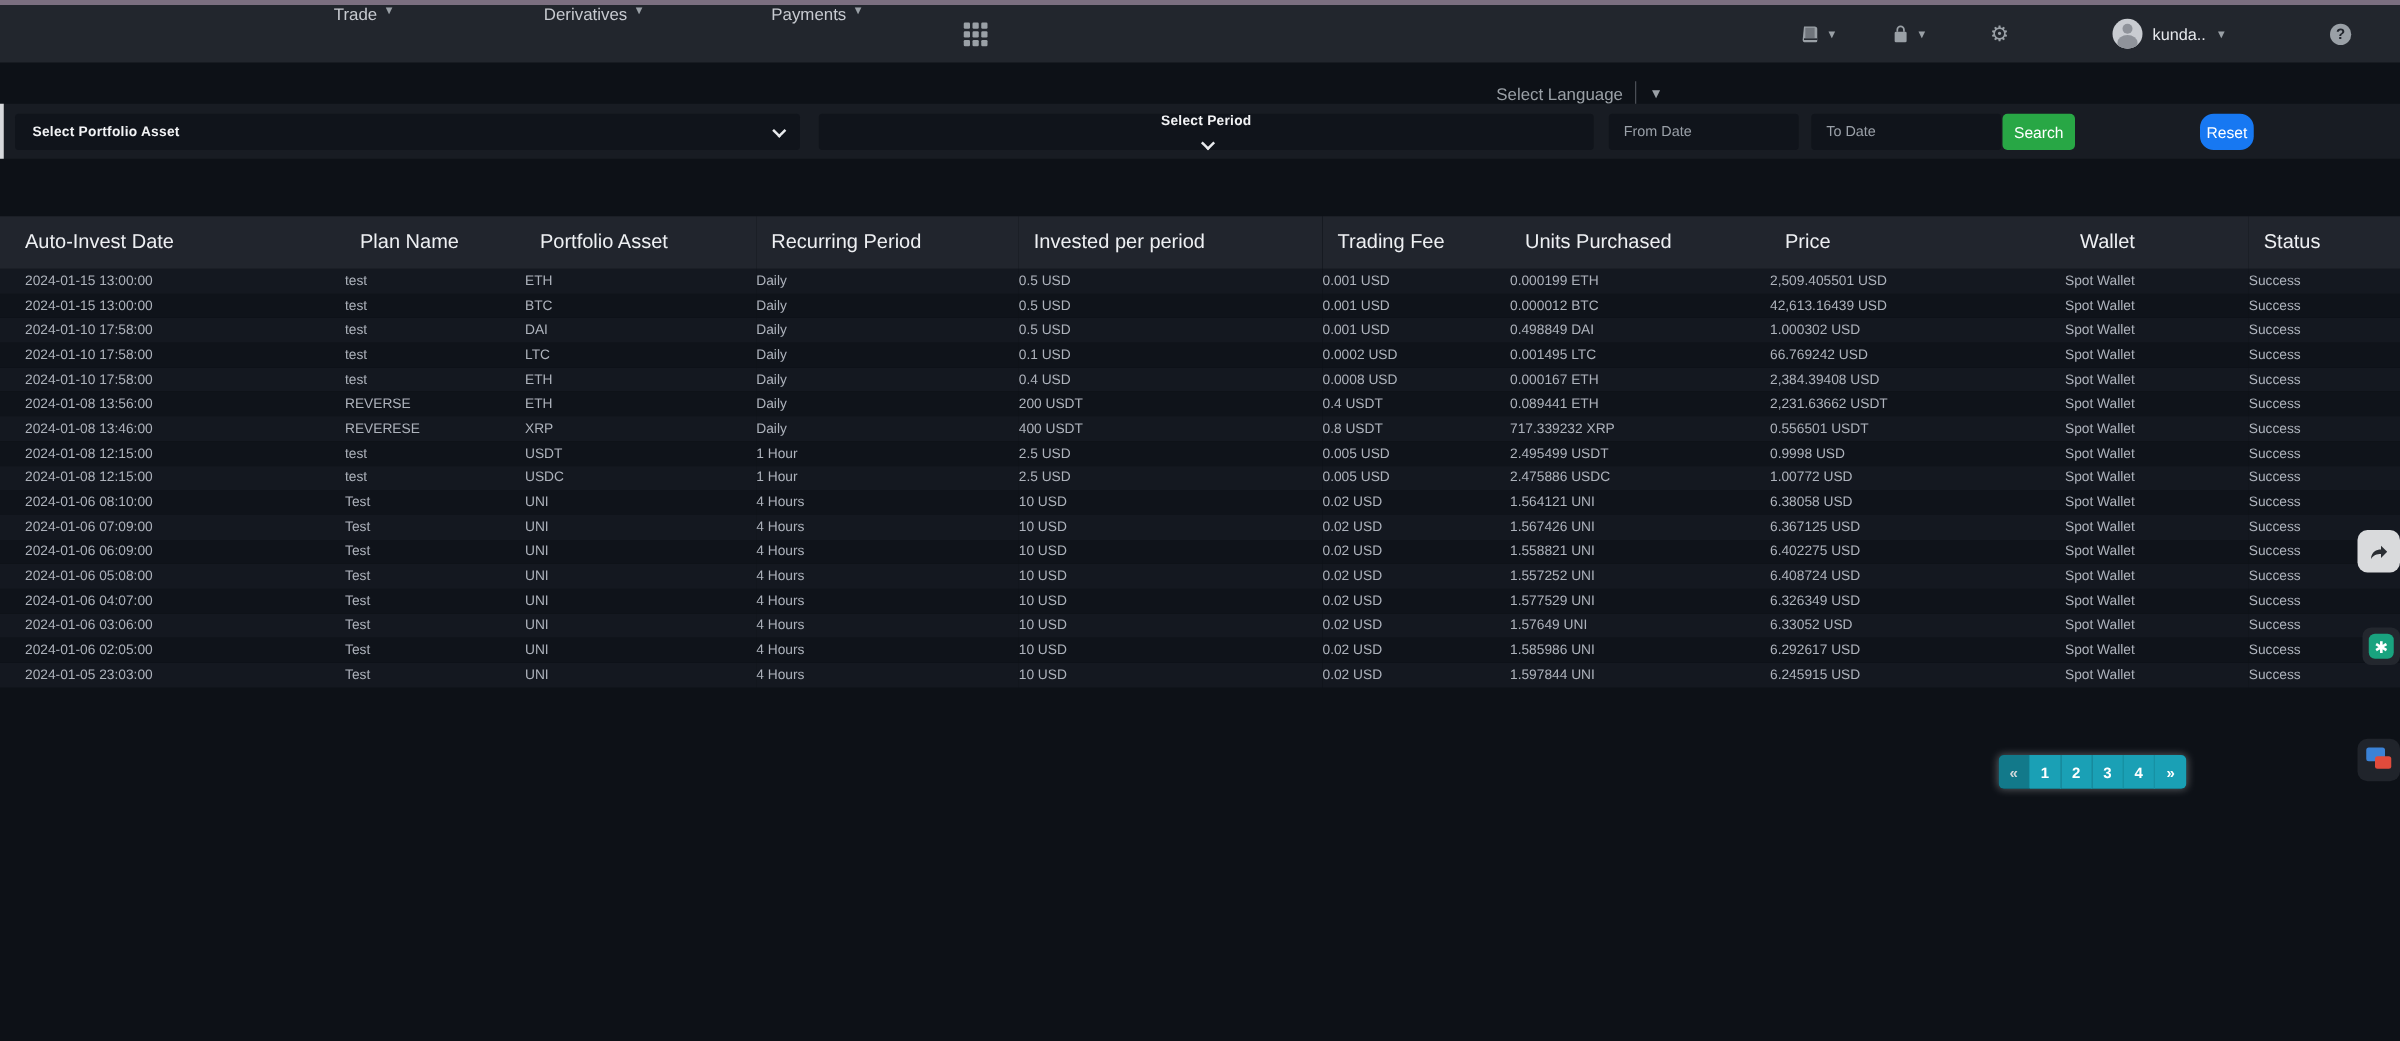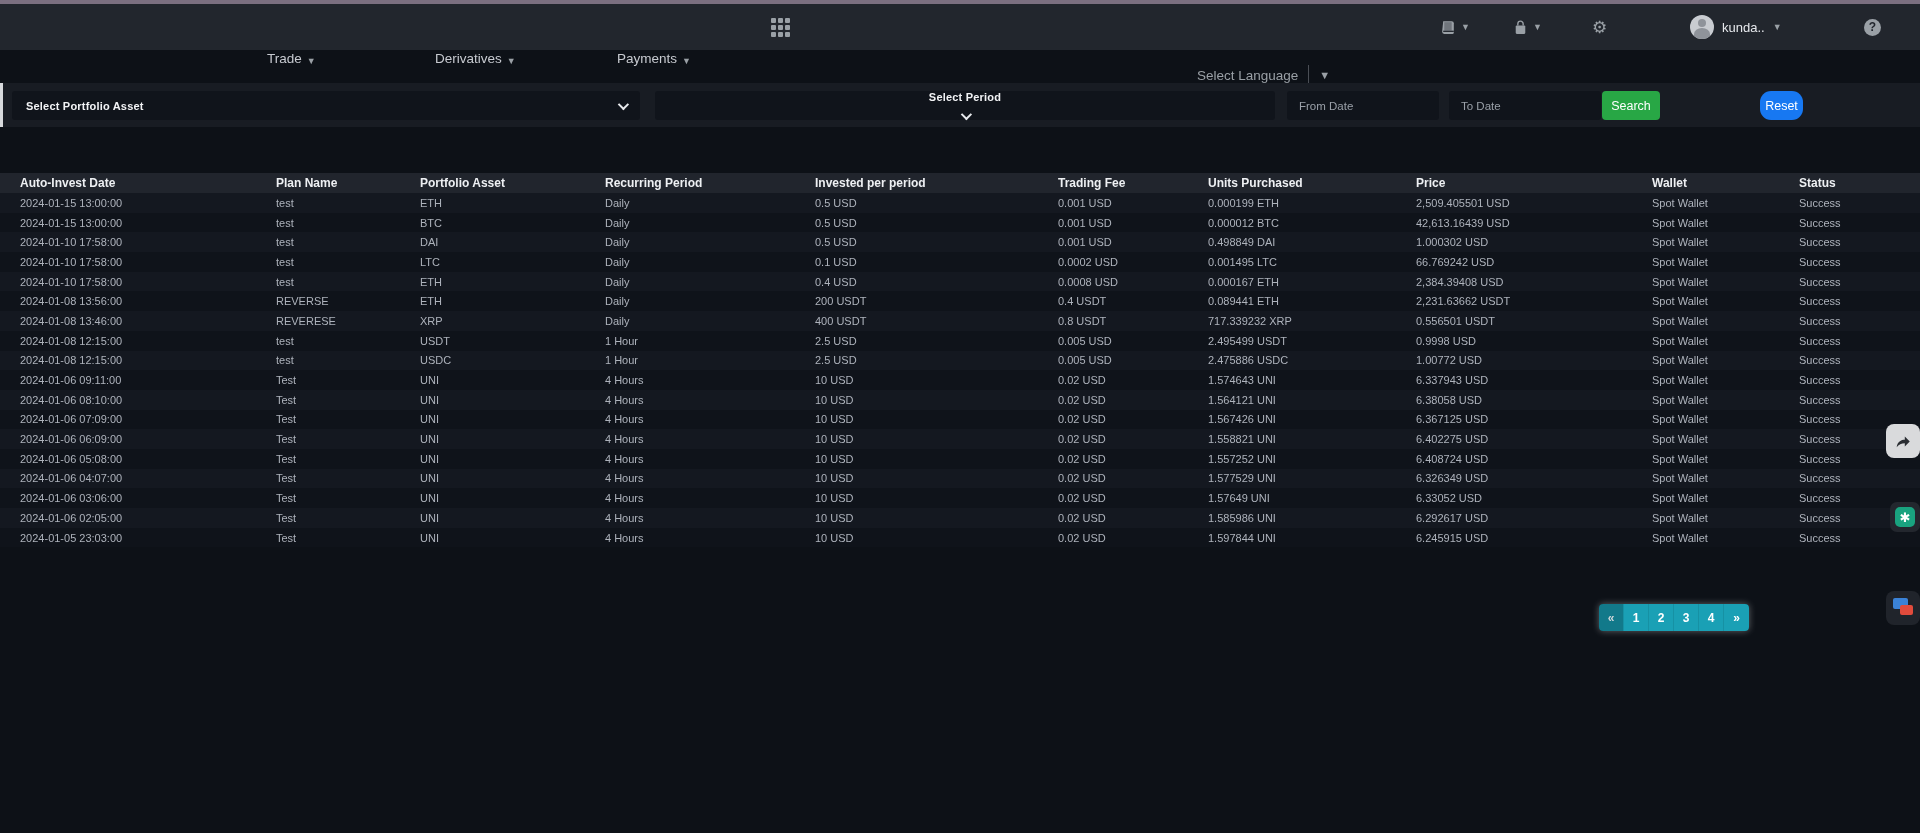--- a/index.html
+++ b/index.html
@@ -12,21 +12,21 @@
   }
   
   .top-strip { position:absolute; top:0; left:0; width:1920px; height:4px; background:#7b6f80; }
 
   
   .topbar {
     position:absolute; top:4px; left:0; width:1920px; height:46px;
     background:#22262d;
   }
   .nav-item {
-    position:absolute; top:0; height:62px; display:flex; align-items:flex-end; gap:5px;
+    position:absolute; top:0; height:62px; display:flex; align-items:flex-start; gap:5px;
     color:#c7cad0; font-size:13.5px; cursor:pointer;
   }
   .caret { font-size:9px; color:#9aa0a6; line-height:1; }
   .grid-icon { position:absolute; top:14px; left:771px; width:19px; height:19px;
     display:grid; grid-template-columns:repeat(3,1fr); gap:2px; cursor:pointer; }
   .grid-icon span { background:#9aa0a6; border-radius:1px; }
   .lang-wrap { position:absolute; top:0; left:1197px; height:46px; display:flex; align-items:center; gap:10px;margin-top:48px; }
   .lang-label { color:#9aa0a6; font-size:13.5px; }
   .lang-divider { width:1px; height:20px; background:#4a4e55; }
   .lang-caret { color:#9aa0a6; font-size:11px; cursor:pointer; }
@@ -56,22 +56,22 @@
     position:absolute; top:8px; height:29px; background:#10141b; border:none; border-radius:3px;
     color:#9aa0a8; font-size:11.5px; padding:0 12px; font-family:"Liberation Sans",sans-serif; outline:none;
   }
   .date-input::placeholder { color:#9aa0a8; }
   .btn { position:absolute; top:8px; height:29px; border:none; border-radius:4px; color:#fff;
     font-size:12.5px; font-family:"Liberation Sans",sans-serif; cursor:pointer; }
 
   
   .invest-table { position:absolute; top:173px; left:0; width:1920px; table-layout:fixed; border-collapse:collapse; }
   .invest-table th {
-    background:#21252d; color:#eef0f3; font-size:12px; font-weight:bold; text-align:left;
-    height:20px; padding:0; white-space:nowrap; overflow:hidden;
+    background:#21252d; color:#eef0f3; font-size:16px; font-weight:normal; text-align:left;
+    height:20px; padding:12px; white-space:nowrap; overflow:hidden;
   }
   .invest-table td {
     color:#aeb3bc; font-size:11px; height:19.7px; padding:0; white-space:nowrap; overflow:hidden;
   }
   .invest-table th:first-child, .invest-table td:first-child { padding-left:20px; }
   .invest-table tbody tr:nth-child(odd) { background:#141820; }
   .invest-table tbody tr:nth-child(even) { background:#0f131a; }
 
   
   .pagination {
@@ -314,32 +314,20 @@
         <td>USDC</td>
         <td>1 Hour</td>
         <td>2.5 USD</td>
         <td>0.005 USD</td>
         <td>2.475886 USDC</td>
         <td>1.00772 USD</td>
         <td>Spot Wallet</td>
         <td>Success</td>
       </tr>
       <tr>
-        <td>2024-01-06 09:11:00</td>
-        <td>Test</td>
-        <td>UNI</td>
-        <td>4 Hours</td>
-        <td>10 USD</td>
-        <td>0.02 USD</td>
-        <td>1.574643 UNI</td>
-        <td>6.337943 USD</td>
-        <td>Spot Wallet</td>
-        <td>Success</td>
-      </tr>
-      <tr>
         <td>2024-01-06 08:10:00</td>
         <td>Test</td>
         <td>UNI</td>
         <td>4 Hours</td>
         <td>10 USD</td>
         <td>0.02 USD</td>
         <td>1.564121 UNI</td>
         <td>6.38058 USD</td>
         <td>Spot Wallet</td>
         <td>Success</td>

